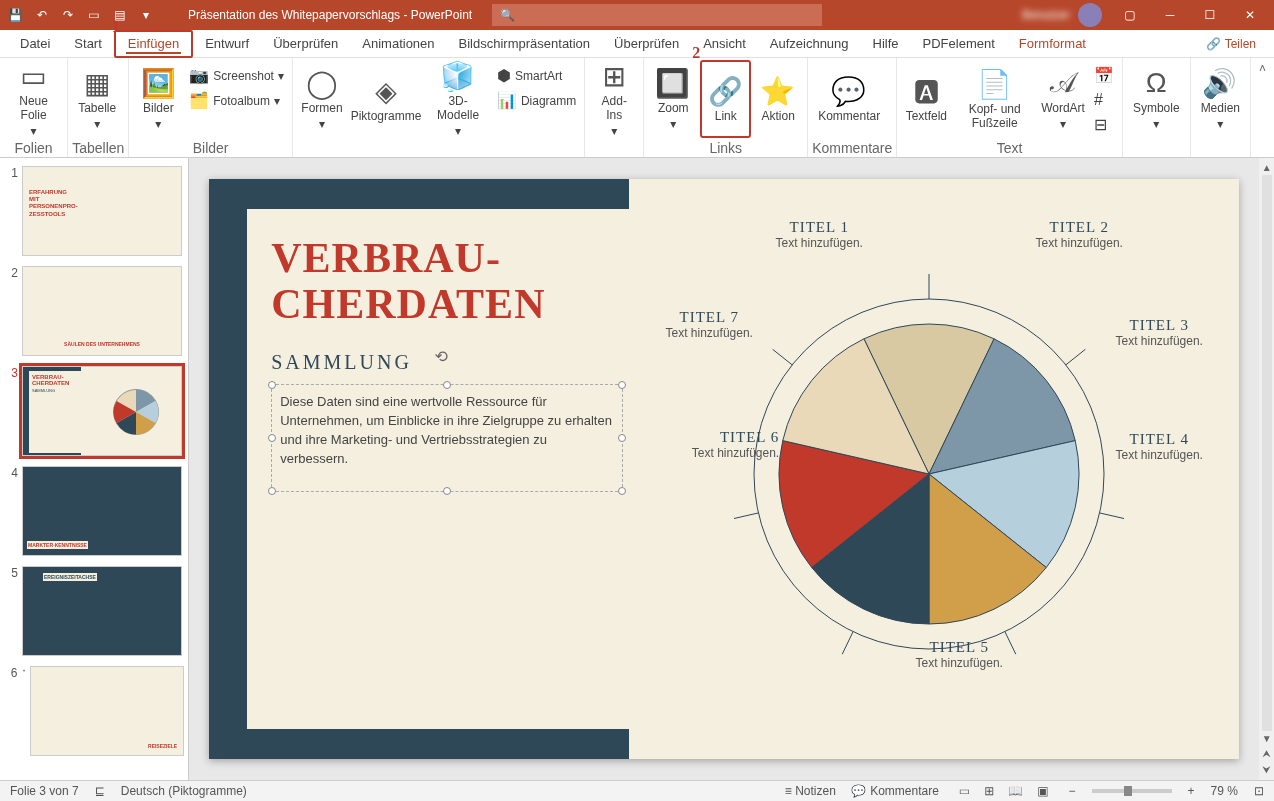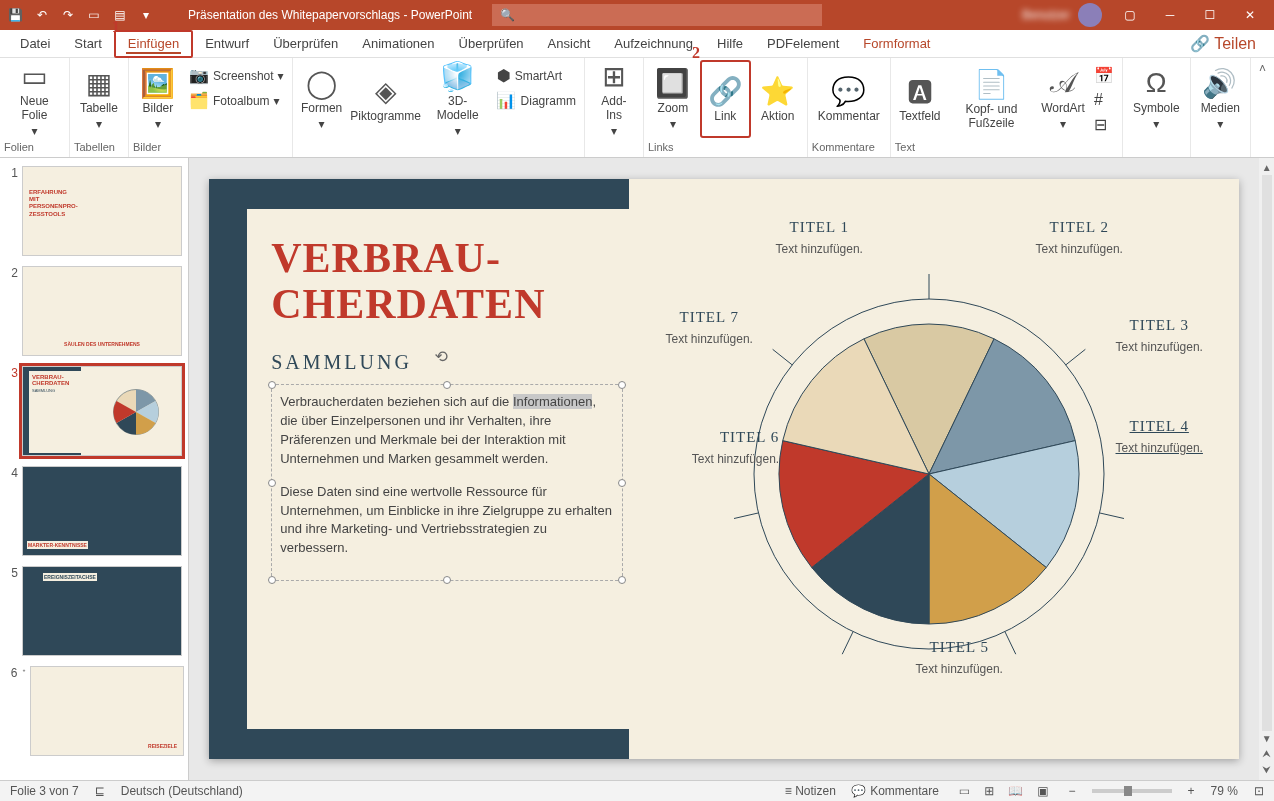--- a/index.html
+++ b/index.html
@@ -19,28 +19,28 @@
 .window-btns { display: flex; }
 .window-btn { width: 40px; height: 30px; display: flex; align-items: center; justify-content: center; }
 
 
 .tabs { background: white; height: 28px; display: flex; align-items: center; border-bottom: 1px solid #e0e0e0; padding: 0 8px; }
 .tab { padding: 0 12px; height: 28px; display: flex; align-items: center; font-size: 13px; color: #444; position: relative; }
 .tab.active { color: #b7472a; }
 .tab.active::after { content: ''; position: absolute; bottom: 2px; left: 10px; right: 10px; height: 2px; background: #b7472a; }
 .tab.highlighted { border: 2px solid #c0392b; border-radius: 2px; }
 .tab.format { color: #b7472a; }
-.share-btn { margin-left: auto; color: #b7472a; padding: 0 10px; font-size: 16px; }
+.share-btn { margin-left: auto; color: #b7472a; padding: 0 10px; font-size: 12px; }
 .annotation-num { position: absolute; top: -14px; left: -4px; color: #c0392b; font-weight: bold; font-size: 16px; font-family: Georgia, serif; }
 
 
 .ribbon { background: white; height: 100px; display: flex; border-bottom: 1px solid #ccc; }
 .ribbon-group { display: flex; flex-direction: column; border-right: 1px solid #e8e8e8; padding: 2px 4px; }
 .ribbon-group-content { flex: 1; display: flex; align-items: flex-start; gap: 2px; }
-.ribbon-group-label { font-size: 11px; color: #666; padding: 2px 0; }
+.ribbon-group-label { font-size: 14px; color: #666; text-align: center; padding: 2px 0; }
 .ribbon-big-btn { display: flex; flex-direction: column; align-items: center; justify-content: center; padding: 4px 6px; gap: 2px; min-width: 50px; height: 78px; text-align: center; font-size: 12px; color: #444; }
 .ribbon-big-btn .icon { font-size: 28px; color: #555; height: 32px; display: flex; align-items: center; }
 .ribbon-small-btn { display: flex; align-items: center; gap: 4px; padding: 2px 4px; font-size: 12px; color: #444; }
 .ribbon-small-btn .icon { font-size: 16px; }
 .ribbon-col { display: flex; flex-direction: column; gap: 2px; padding-top: 4px; }
 .link-btn { border: 2px solid #c0392b; border-radius: 3px; position: relative; }
 .collapse-arrow { margin-left: auto; padding: 4px 8px; color: #666; }
 
 
 .main { display: flex; height: 622px; }
@@ -64,21 +64,21 @@
 .slide-body-wrap { border: 1px dashed #aaa; padding: 8px; margin-top: 10px; position: relative; }
 .slide-body { font-size: 13px; color: #444; line-height: 1.45; }
 .slide-body p { margin-bottom: 14px; }
 .highlighted-text { background: #c8c8c8; }
 .handle { position: absolute; width: 8px; height: 8px; border: 1px solid #888; background: white; border-radius: 50%; }
 .rotate-handle { position: absolute; top: -28px; left: 50%; transform: translateX(-50%); font-size: 16px; color: #666; }
 
 
 .pie-wrap { position: absolute; right: 40px; top: 50px; width: 540px; height: 490px; }
 .pie-label { position: absolute; font-family: Georgia, serif; font-size: 15px; color: #2f4858; text-align: center; width: 140px; letter-spacing: 1px; }
-.pie-label .sub { font-family: "Segoe UI", sans-serif; font-size: 12px; letter-spacing: 0; margin-top: 6px; color: #555; }
+.pie-label .sub { font-family: "Segoe UI", sans-serif; font-size: 12px; letter-spacing: 0; margin-top: 0; color: #555; }
 
 
 .statusbar { height: 21px; background: #f3f3f3; border-top: 1px solid #ccc; display: flex; align-items: center; padding: 0 10px; font-size: 12px; color: #555; gap: 16px; }
 .statusbar .spacer { flex: 1; }
 .view-btns { display: flex; gap: 6px; align-items: center; }
 .view-btn { padding: 0 4px; }
 .zoom-slider { width: 80px; height: 4px; background: #ccc; position: relative; }
 .zoom-thumb { position: absolute; left: 40%; top: -3px; width: 8px; height: 10px; background: #888; }
 
 svg { display: block; }
@@ -115,20 +115,21 @@
 <div class="tabs">
   <div class="tab">Datei</div>
   <div class="tab">Start</div>
   <div class="tab active highlighted" style="position:relative;">
     <span class="annotation-num">1</span>
     <span>Einfügen</span>
   </div>
   <div class="tab">Entwurf</div>
   <div class="tab">Überprüfen</div>
   <div class="tab">Animationen</div>
+  <div class="tab">Bildschirmpräsentation</div>
   <div class="tab">Überprüfen</div>
   <div class="tab">Ansicht</div>
   <div class="tab">Aufzeichnung</div>
   <div class="tab">Hilfe</div>
   <div class="tab">PDFelement</div>
   <div class="tab format">Formformat</div>
   <div class="share-btn">🔗 <span>Teilen</span></div>
 </div>
 
 <div class="ribbon">
@@ -314,21 +315,20 @@
         <div class="slide-body-wrap">
           <div class="handle" style="top:-4px;left:-4px;"></div>
             <div class="handle" style="top:-4px;left:50%;margin-left:-4px;"></div>
             <div class="handle" style="top:-4px;right:-4px;"></div>
           <div class="handle" style="top:50%;left:-4px;margin-top:-4px;"></div>
             <div class="handle" style="top:50%;right:-4px;margin-top:-4px;"></div>
           <div class="handle" style="bottom:-4px;left:-4px;"></div>
             <div class="handle" style="bottom:-4px;left:50%;margin-left:-4px;"></div>
             <div class="handle" style="bottom:-4px;right:-4px;"></div>
           <div class="slide-body">
-            <p><span>Verbraucherdaten beziehen sich auf die </span><span class="highlighted-text">Informationen</span><span>, die über Einzelpersonen und ihr Verhalten, ihre Präferenzen und Merkmale bei der Interaktion mit Unternehmen und Marken gesammelt werden.</span></p>
             <p>Diese Daten sind eine wertvolle Ressource für Unternehmen, um Einblicke in ihre Zielgruppe zu erhalten und ihre Marketing- und Vertriebsstrategien zu verbessern.</p>
           </div>
         </div>
       </div>
 
       <div class="pie-wrap">
         <svg width="540" height="490" viewBox="0 0 540 490" id="pie-svg">
             <circle cx="270" cy="245" r="175" fill="none" stroke="#2f4858" stroke-width="1"></circle>
             <path d="M270 245 L204.9174391323662 109.85466981463716 A150 150 0 0 1 335.0825608676337 109.8546698146371 Z" fill="#d9c9a3" stroke="#2f4858" stroke-width="1"></path>
             <line x1="269.99999999999994" y1="70" x2="269.99999999999994" y2="45" stroke="#2f4858"></line>
@@ -350,21 +350,21 @@
             <div class="sub">Text hinzufügen.</div>
           </div>
           <div class="pie-label" style="left: 350px; top: -10px;">
             <div>TITEL 2</div>
             <div class="sub">Text hinzufügen.</div>
           </div>
           <div class="pie-label" style="left: 430px; top: 88px;">
             <div>TITEL 3</div>
             <div class="sub">Text hinzufügen.</div>
           </div>
-          <div class="pie-label" style="left: 430px; top: 189px; text-decoration: underline;">
+          <div class="pie-label" style="left: 430px; top: 202px;">
             <div>TITEL 4</div>
             <div class="sub">Text hinzufügen.</div>
           </div>
           <div class="pie-label" style="left: 230px; top: 410px;">
             <div>TITEL 5</div>
             <div class="sub">Text hinzufügen.</div>
           </div>
           <div class="pie-label" style="left: -20px; top: 200px; text-align: right;">
             <div>TITEL 6</div>
             <div class="sub">Text hinzufügen.</div>
@@ -382,21 +382,21 @@
     <div class="thumb-track"></div>
     <div class="scroll-btn">▼</div>
     <div class="scroll-btn">⮝</div>
     <div class="scroll-btn">⮟</div>
   </div>
 </div>
 
 <div class="statusbar">
   <span>Folie 3 von 7</span>
   <span>⊑</span>
-  <span>Deutsch (Deutschland)</span>
+  <span>Deutsch (Piktogramme)</span>
   <div class="spacer"></div>
   <span>≡ <span>Notizen</span></span>
   <span>💬 <span>Kommentare</span></span>
   <div class="view-btns">
     <span class="view-btn">▭</span>
     <span class="view-btn">⊞</span>
     <span class="view-btn">📖</span>
     <span class="view-btn">▣</span>
   </div>
   <span>−</span>

